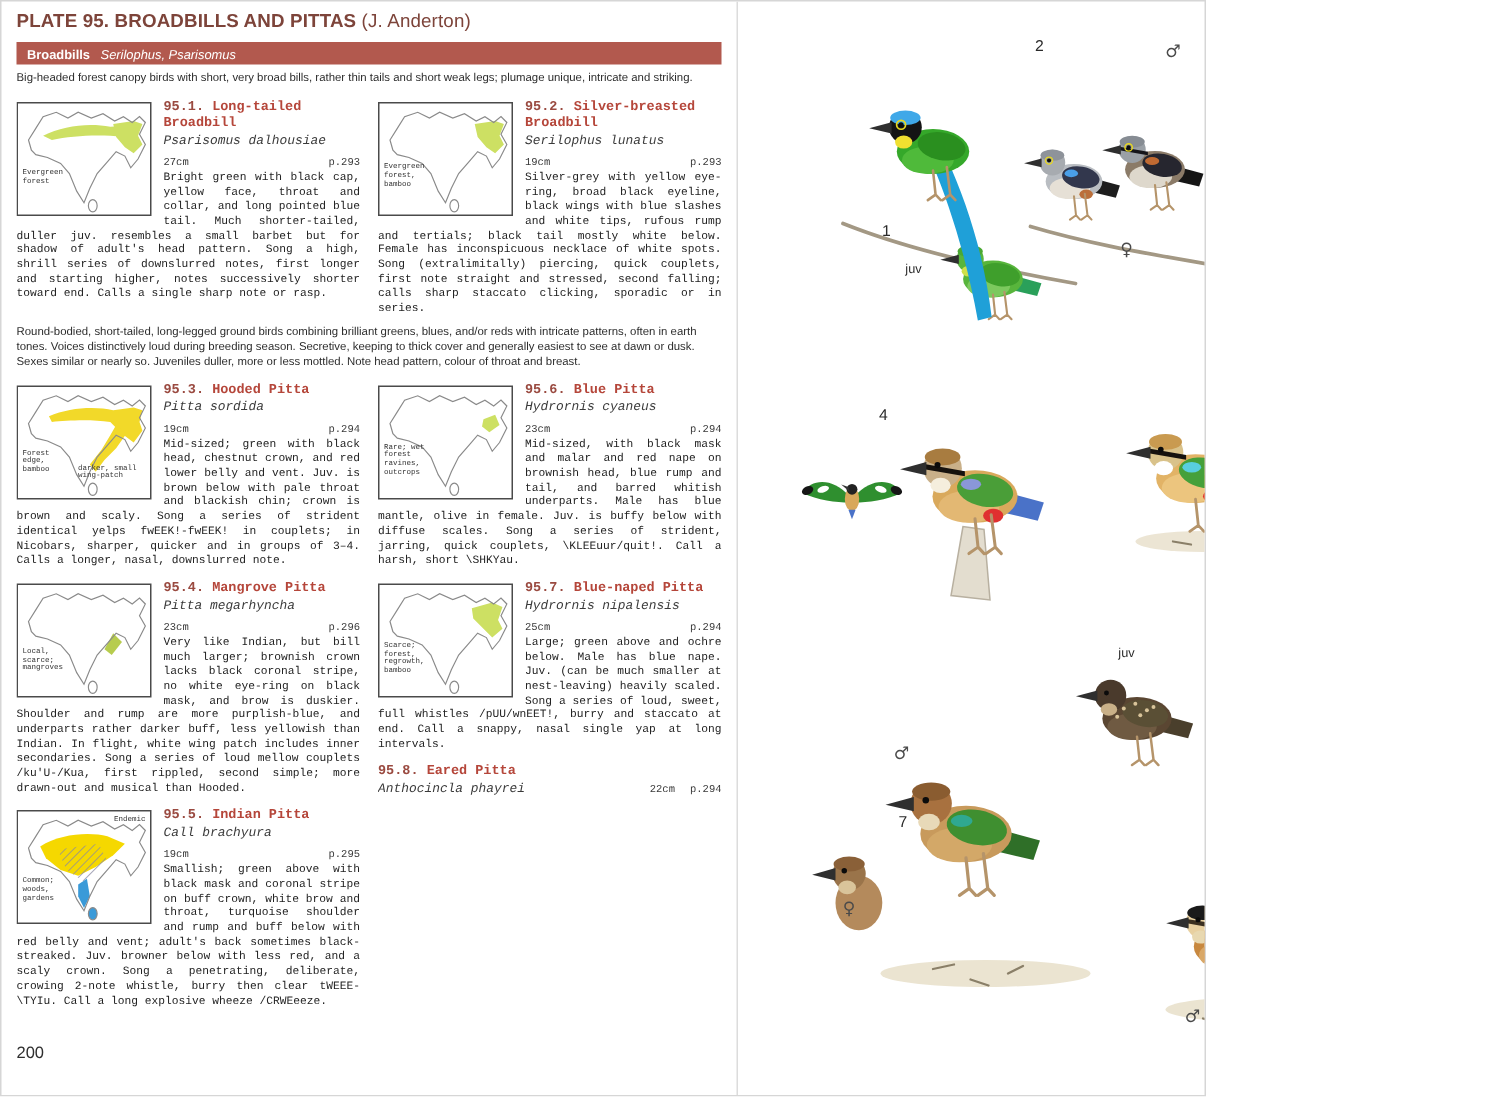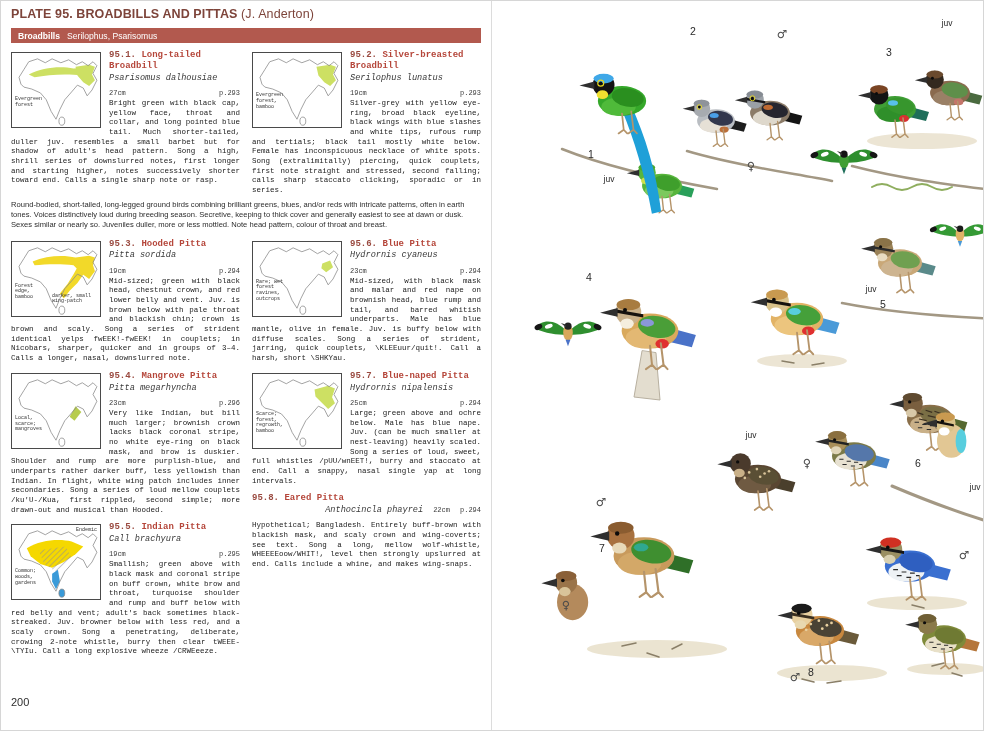--- a/index.html
+++ b/index.html
@@ -1,37 +1,37 @@
 <!DOCTYPE html>
 <html><head>
 <meta charset="utf-8">
 <style>
   html,body{margin:0;padding:0;background:#ffffff;font-family:"Liberation Sans",sans-serif;}
-  .sheet{position:relative;width:984px;height:731px;background:#fff;border:1px solid #d6d6d6;box-sizing:border-box;overflow:hidden;}
+  .sheet{position:relative;width:804px;height:731px;background:#fff;border:1px solid #d6d6d6;box-sizing:border-box;overflow:hidden;}
   .gutter{position:absolute;left:490px;top:0;width:1px;height:731px;background:#dcdcdc;}
   .left-page{position:absolute;left:0;top:0;width:490px;height:731px;padding:6px 10px 0 10px;box-sizing:border-box;}
   .right-page{position:absolute;left:491px;top:0;width:509px;height:731px;}
   .plate-title{font-size:12.5px;font-weight:bold;color:#7d443a;letter-spacing:.1px;}
   .plate-title .credit{font-weight:normal;}
   .section-bar{margin-top:7px;background:#b2594e;color:#fff;padding:2.5px 7px;font-size:8.6px;display:flex;gap:7px;align-items:flex-end;}
   .section-bar .sec-label{font-weight:bold;}
-  .section-bar .genera{}
+  .section-bar .genera{font-style:italic;}
   .section-intro{font-size:7.6px;line-height:1.32;color:#2c2c2c;margin:4px 0 2px;}
   .two-col{display:flex;gap:12px;}
   .col{flex:1;min-width:0;}
   .species{margin-top:7px;overflow:hidden;font-family:Liberation Mono, monospace;}
   .map{float:left;width:90px;height:76px;border:1px solid #4a4a4a;position:relative;margin:2px 8px 3px 0;background:#fff;box-sizing:border-box;}
   .map svg{display:block;}
   .map-label{position:absolute;font-size:5px;line-height:1.15;color:#333;width:30px;}
   .map-label.tr{text-align:right;width:34px;}
   .sp-name{font-size:9px;font-weight:bold;color:#b5463a;line-height:1.2;}
   .sp-num{color:#9a4a40;}
   .sp-sci{font-size:8.6px;font-style:italic;color:#3a3a3a;margin-top:1px;line-height:1.2;}
   .sp-meta{display:flex;justify-content:space-between;font-size:7px;color:#3a3a3a;margin:6px 0 2px;}
-  .sp-row{display:flex;justify-content:flex-end;align-items:baseline;}
+  .sp-row{display:flex;justify-content:space-between;align-items:baseline;gap:32px;}
   .sp-meta-inline{font-size:7px;color:#3a3a3a;white-space:nowrap;}
   .sp-meta-inline span{margin-left:10px;}
   .sp-desc{font-size:7.5px;line-height:1.29;color:#222;margin:0;text-align:justify;}
   .page-num{position:absolute;left:10px;bottom:24px;font-size:11px;color:#2e2e2e;}
   .anno-layer{position:absolute;left:0;top:0;width:1000px;height:731px;pointer-events:none;}
   .anno{position:absolute;transform:translate(-50%,-50%);color:#2a2a2a;}
   .anno.number{font-size:10.5px;}
   .anno.juv{font-size:8.5px;}
   .anno.sex{font-size:11.5px;color:#4a4a4a;font-family:"DejaVu Sans",sans-serif;}
   .hidden-defs{position:absolute;width:0;height:0;}
@@ -51,20 +51,21 @@
 
 <div class="sheet">
 
   <div class="left-page">
     <div class="plate-title"><span>PLATE 95. BROADBILLS AND PITTAS</span> <span class="credit">(J. Anderton)</span></div>
 
     <div class="section-bar">
       <span class="sec-label">Broadbills</span>
       <span class="genera">Serilophus, Psarisomus</span>
     </div>
+    <div class="section-intro">Big-headed forest canopy birds with short, very broad bills, rather thin tails and short weak legs; plumage unique, intricate and striking.</div>
 
     <div class="two-col">
       <div class="col">
         <div class="species">
           <div class="map">
             <svg width="88" height="74" viewBox="0 0 88 76">
               <path d="M16,22 C30,15 48,13 62,16 L78,15 L82,20 L70,23 C56,21 36,22 22,25 Z" fill="#cde063"></path>
               <path d="M64,14 L78,12 L84,14 L81,22 L84,28 L78,34 L72,30 L66,23 Z" fill="#cde063"></path>
               <use href="#subc" fill="none" stroke="#8a8a8a" stroke-width="0.8"></use>
               <use href="#lanka" fill="none" stroke="#8a8a8a" stroke-width="0.8"></use>
@@ -201,21 +202,20 @@
             </div>
           <p class="sp-desc">Large; green above and ochre below. Male has blue nape. Juv. (can be much smaller at nest-leaving) heavily scaled. Song a series of loud, sweet, full whistles /pUU/wnEET!, burry and staccato at end. Call a snappy, nasal single yap at long intervals.</p>
         </div>
 
         <div class="species">
           <div class="sp-name"><span class="sp-num">95.8.</span> <span>Eared Pitta</span></div>
           <div class="sp-row">
             <span class="sp-sci">Anthocincla phayrei</span>
             <span class="sp-meta-inline"><span>22cm</span><span>p.294</span></span>
           </div>
-          <p class="sp-desc" style="margin-top:6px;">Hypothetical; Bangladesh. Entirely buff-brown with blackish mask, and scaly crown and wing-coverts; see text. Song a long, mellow wolf-whistle, WHEEEEoow/WHIT!, level then strongly upslurred at end. Calls include a whine, and makes wing-snaps.</p>
         </div>
       </div>
     </div>
 
     <div class="page-num">200</div>
   </div>
 
   <div class="gutter"></div>
 
   <div class="right-page">

